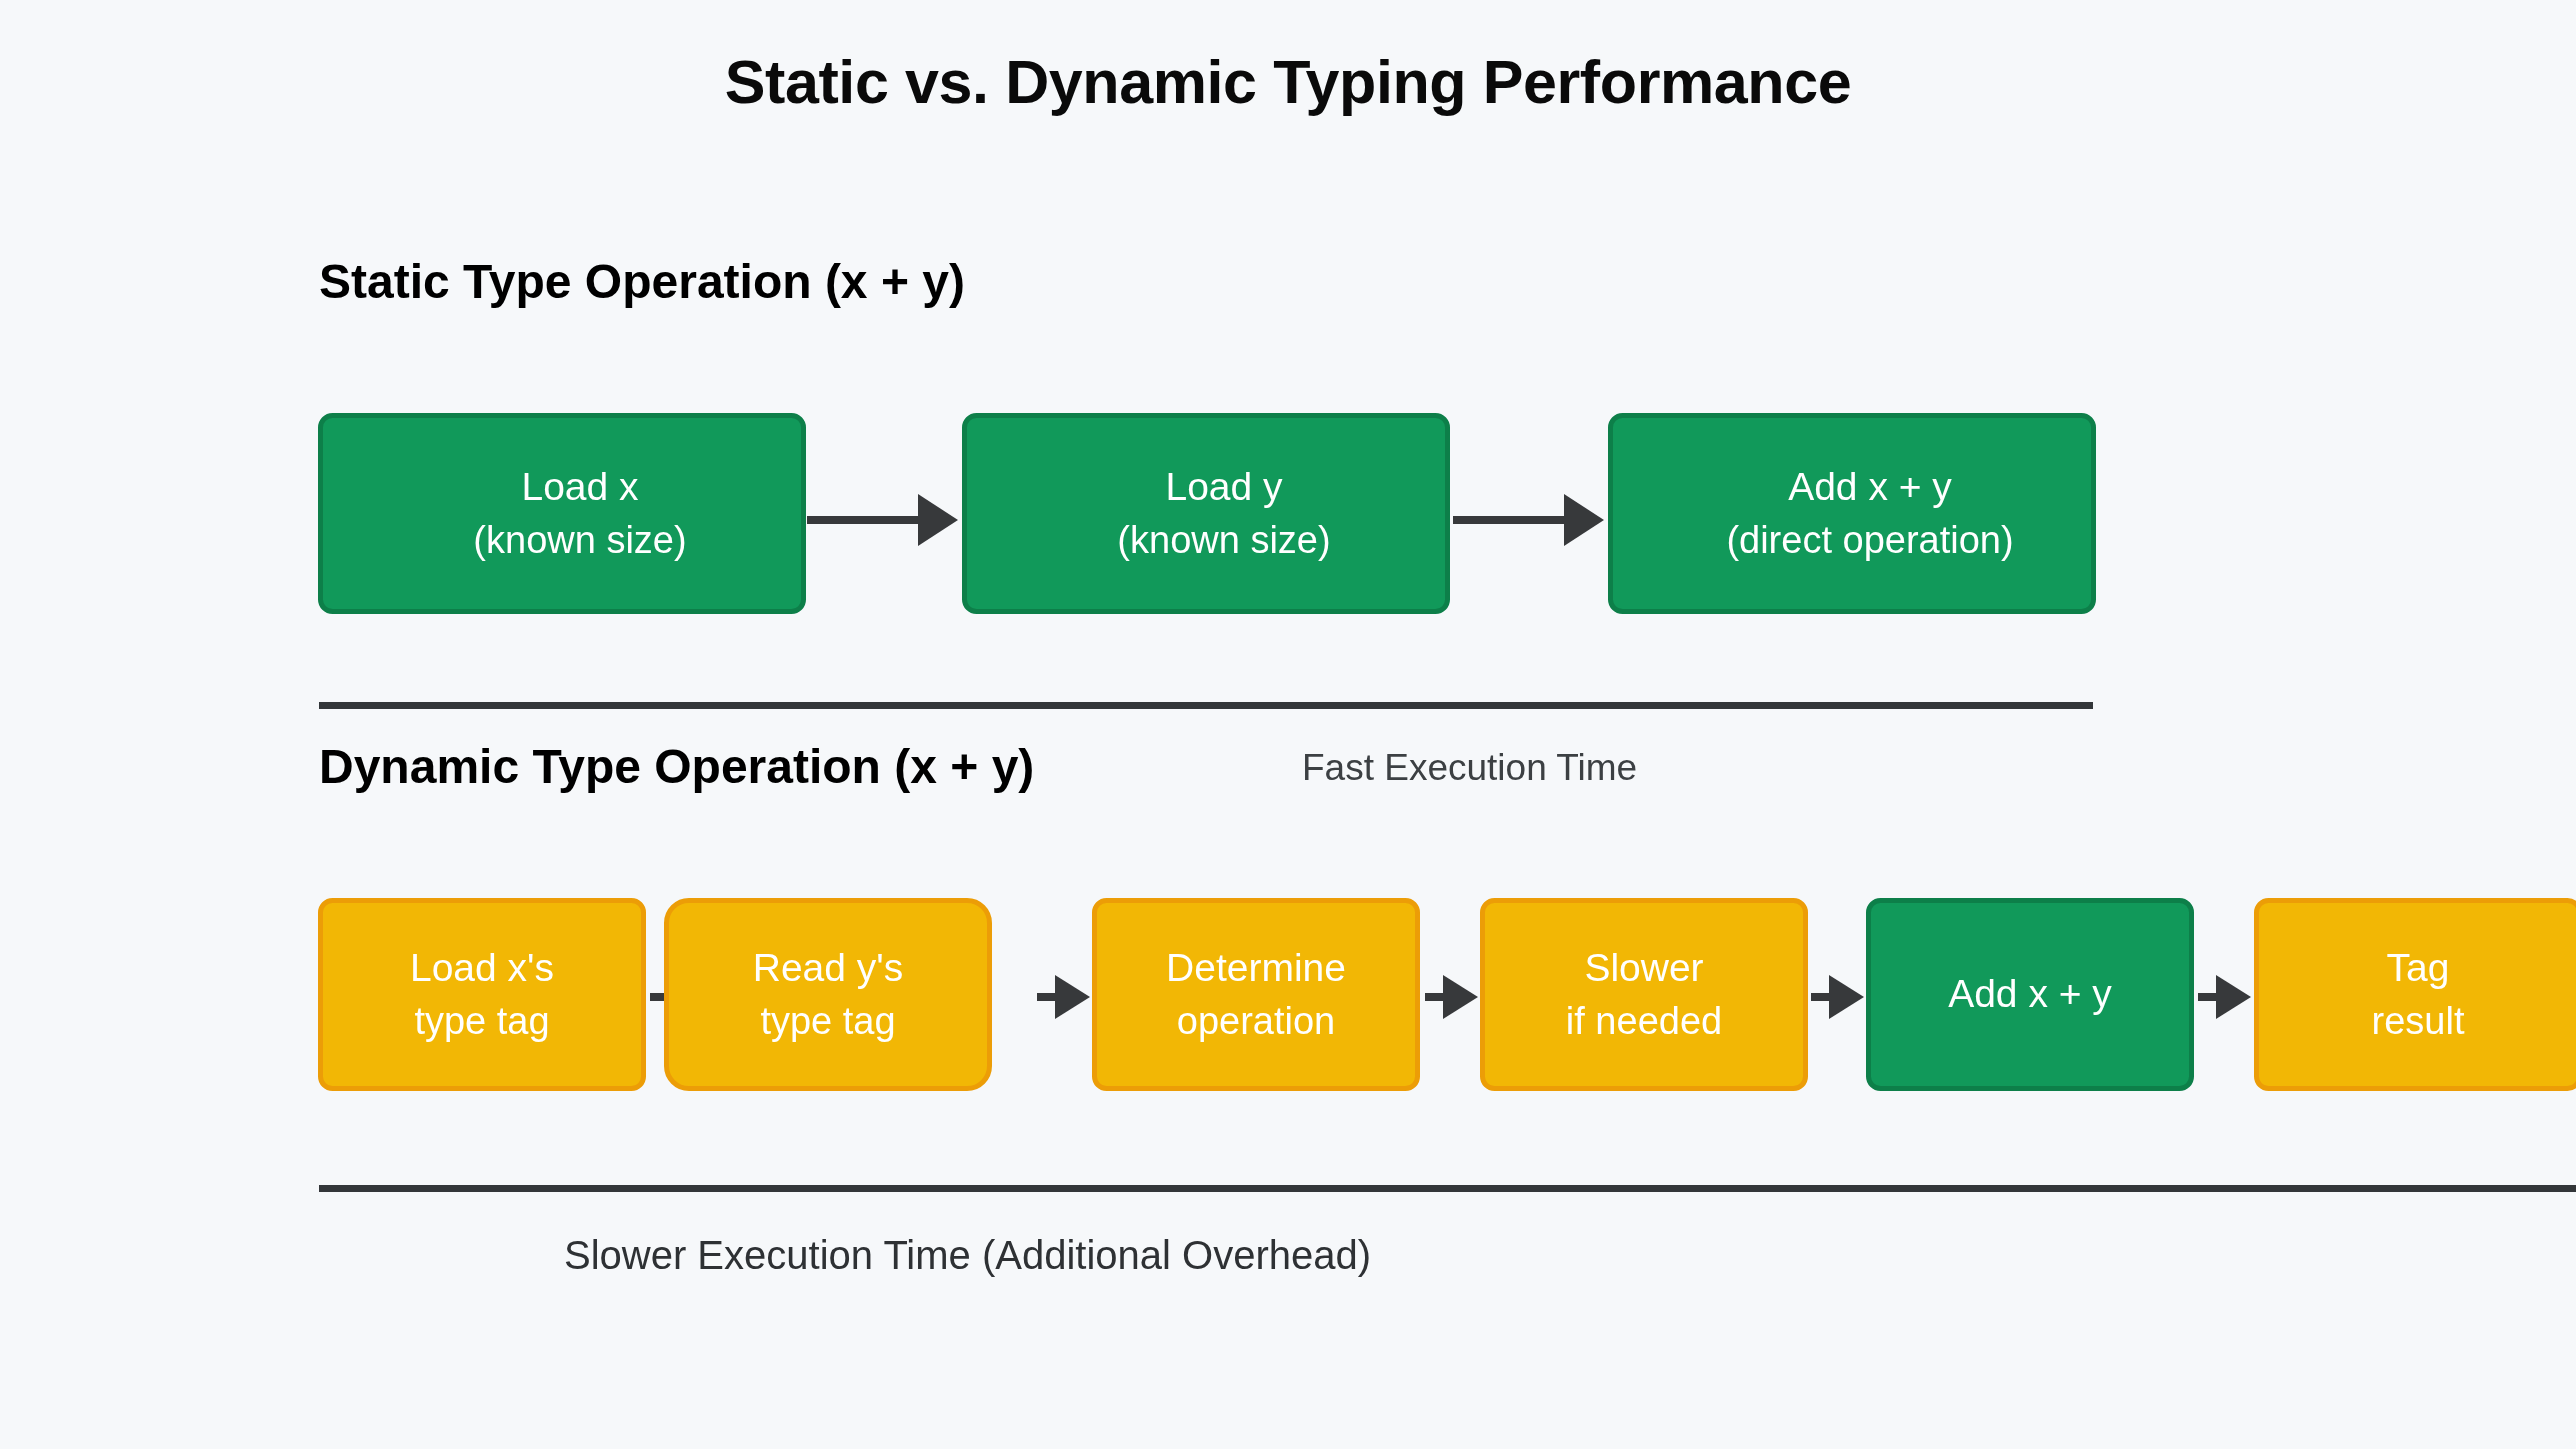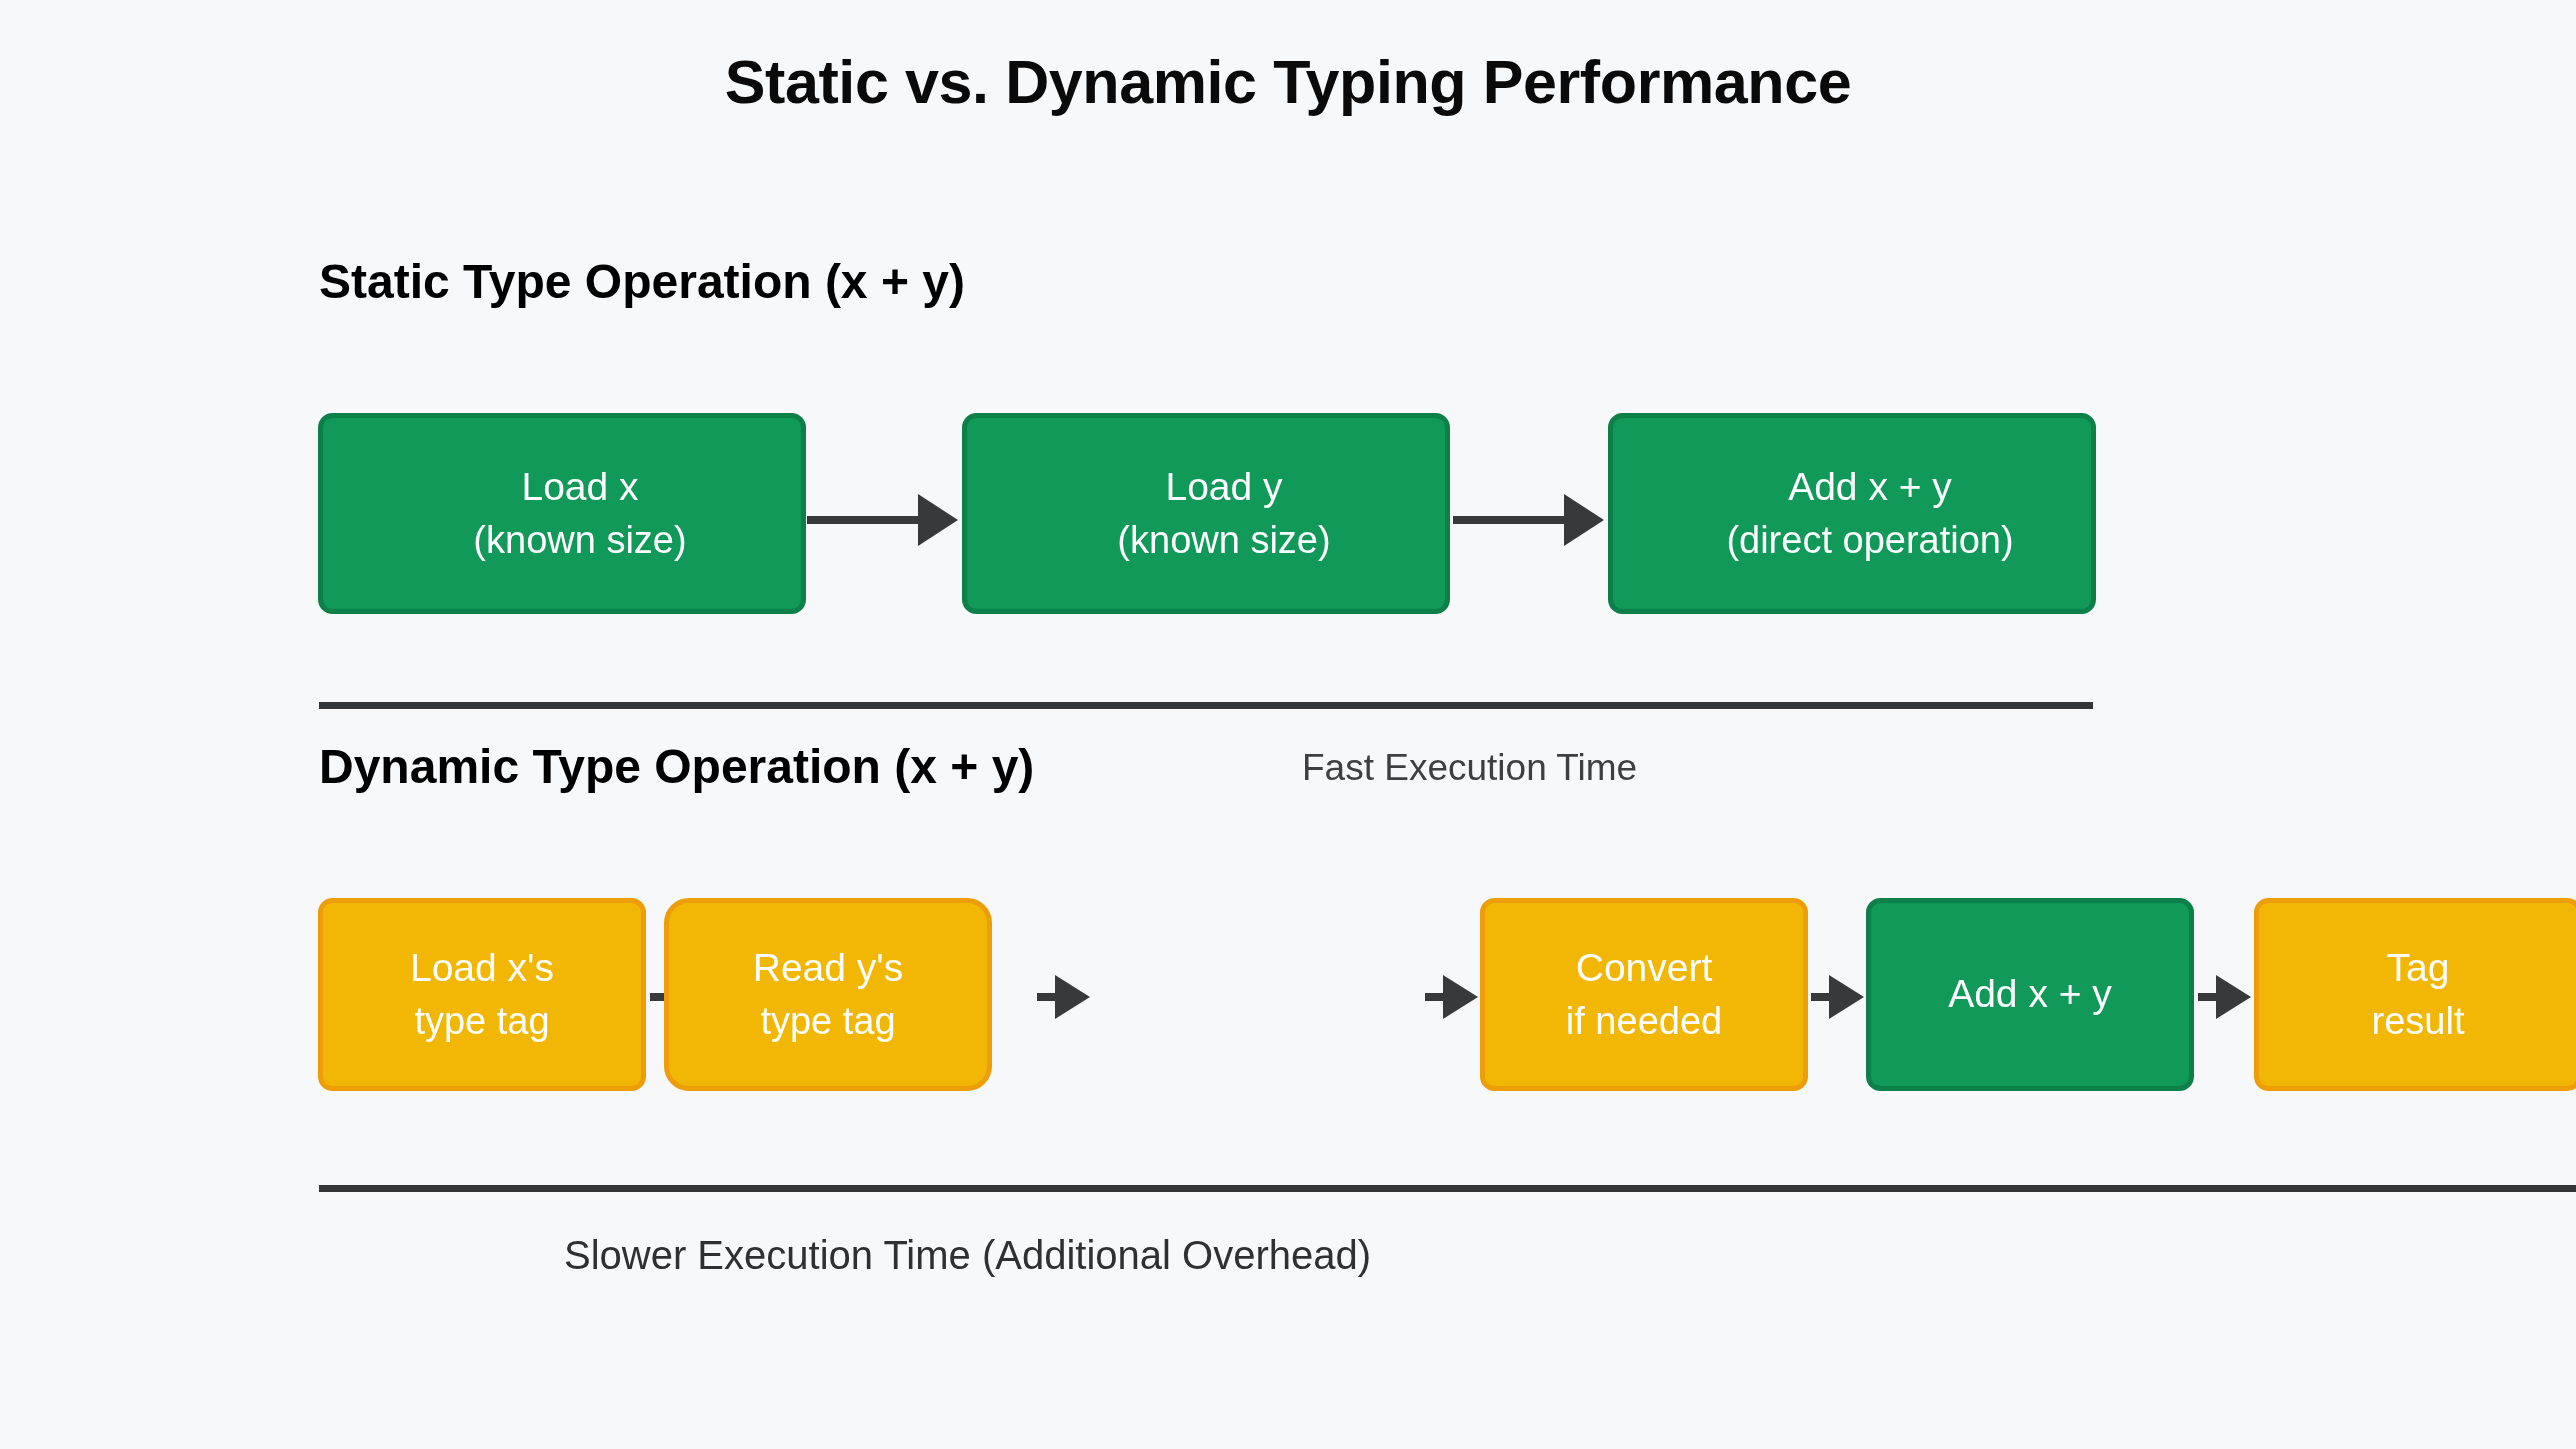--- a/index.html
+++ b/index.html
@@ -227,28 +227,32 @@
     <div class="node orange d-node" id="d-node-1">
       <span class="line1">Read y's</span>
       <span class="line2">type tag</span>
     </div>
 
     <div class="arrow d-arrow" id="d-arrow-1">
       <div class="shaft"></div>
       <div class="head"></div>
     </div>
 
+    <div class="node orange d-node" id="d-node-2">
+      <span class="line1">Determine</span>
+      <span class="line2">operation</span>
+    </div>
 
     <div class="arrow d-arrow" id="d-arrow-2">
       <div class="shaft"></div>
       <div class="head"></div>
     </div>
 
     <div class="node orange d-node" id="d-node-3">
-      <span class="line1">Convert</span>
+      <span class="line1">Slower</span>
       <span class="line2">if needed</span>
     </div>
 
     <div class="arrow d-arrow" id="d-arrow-3">
       <div class="shaft"></div>
       <div class="head"></div>
     </div>
 
     <div class="node green d-node" id="d-node-4">
       <span class="line1">Add x + y</span>

